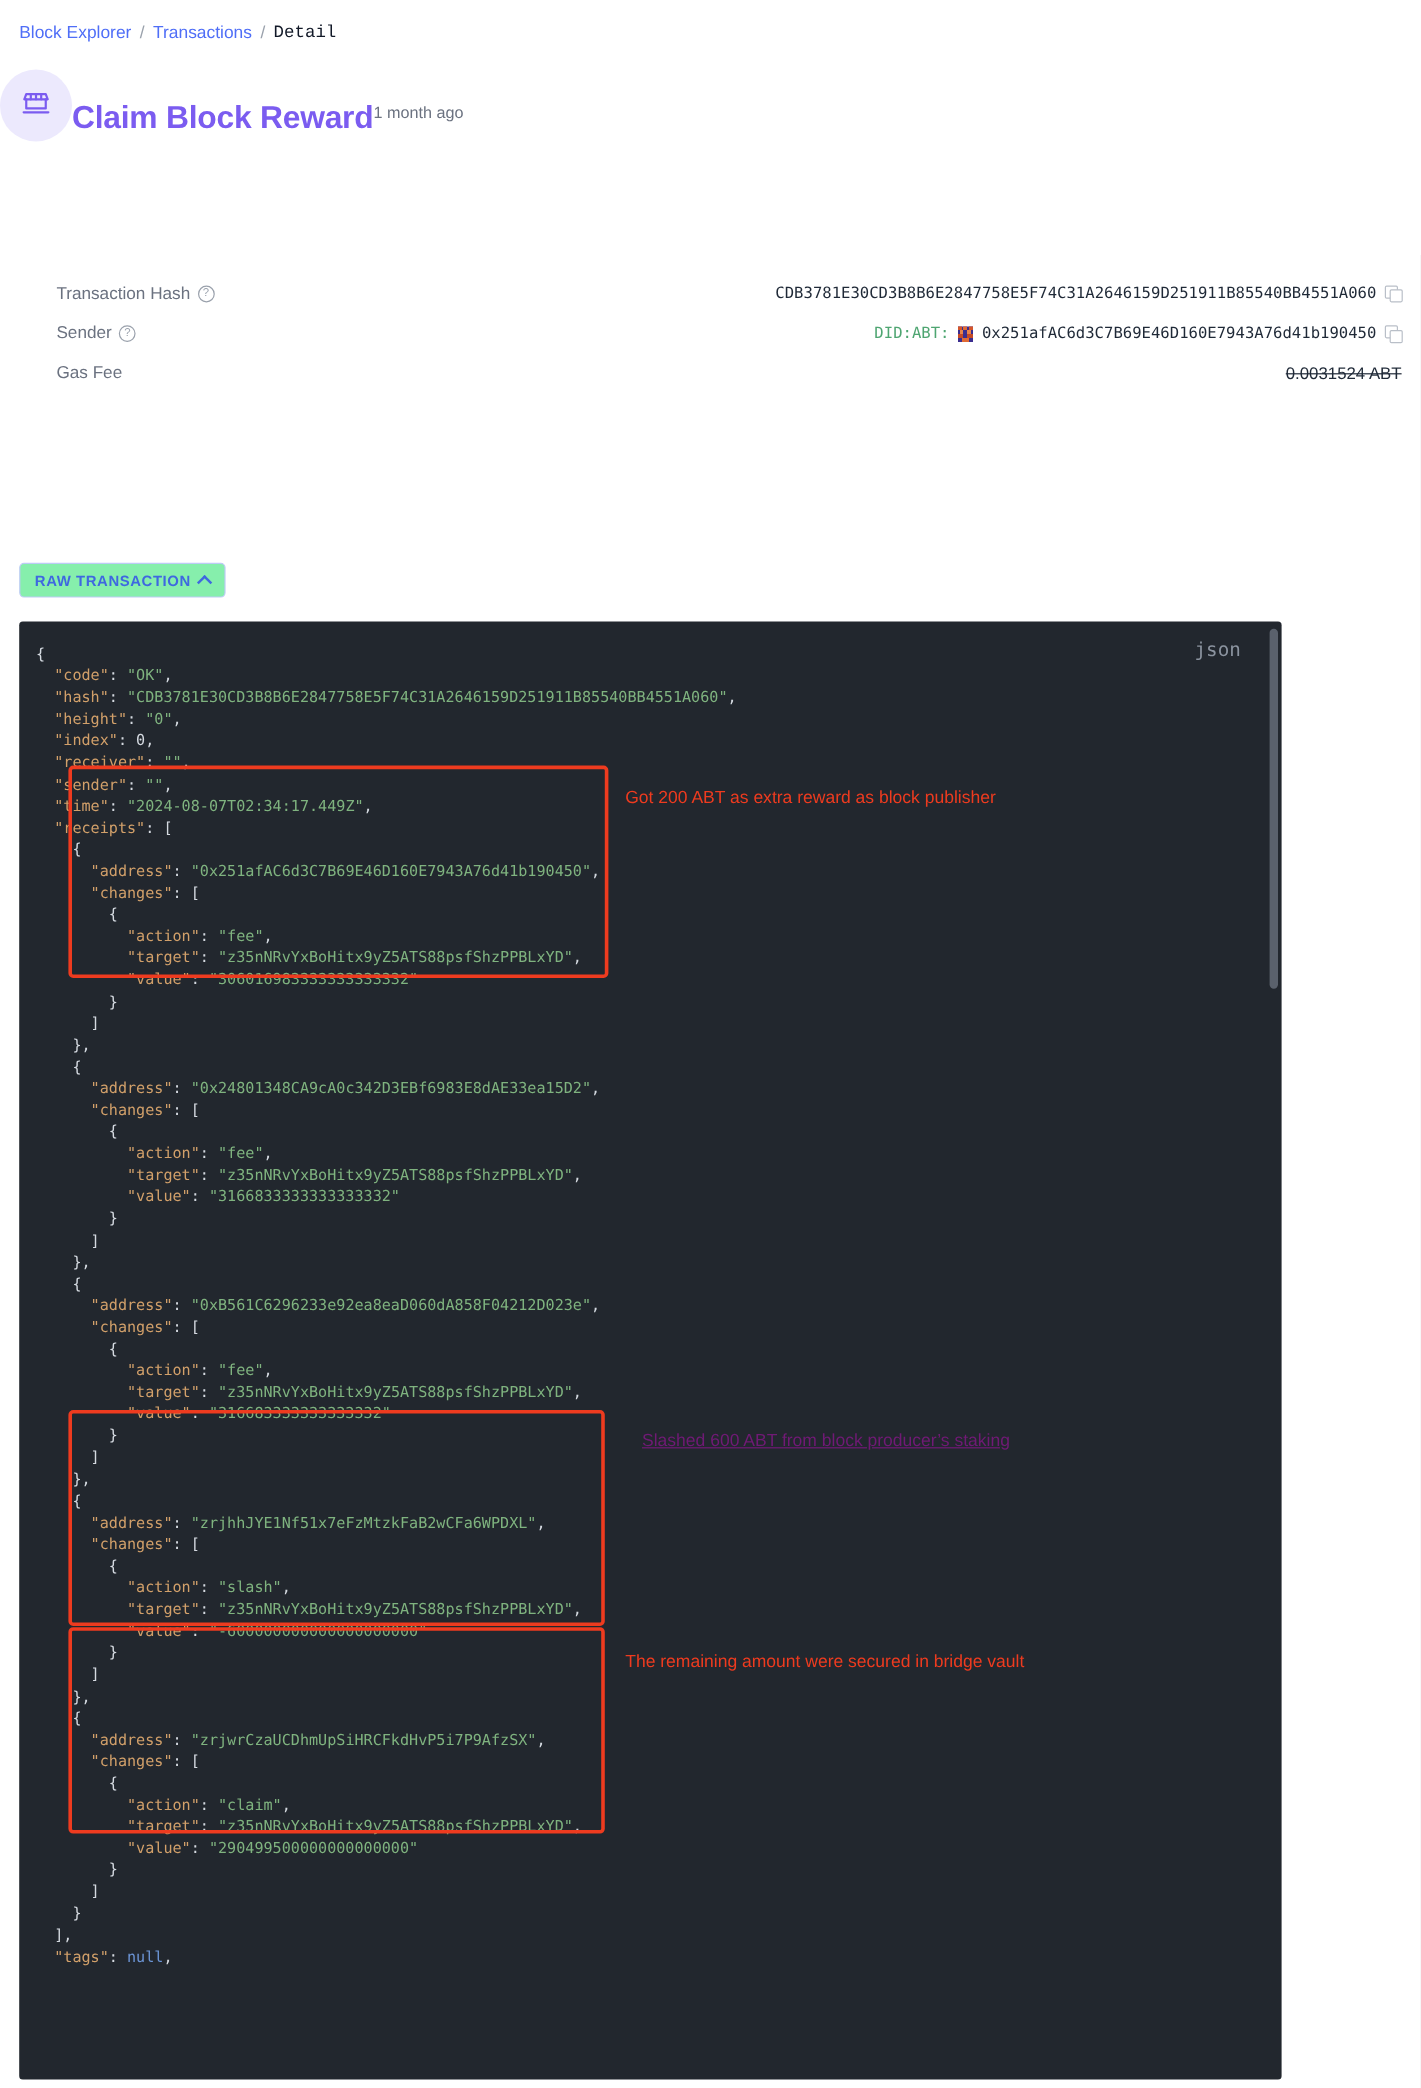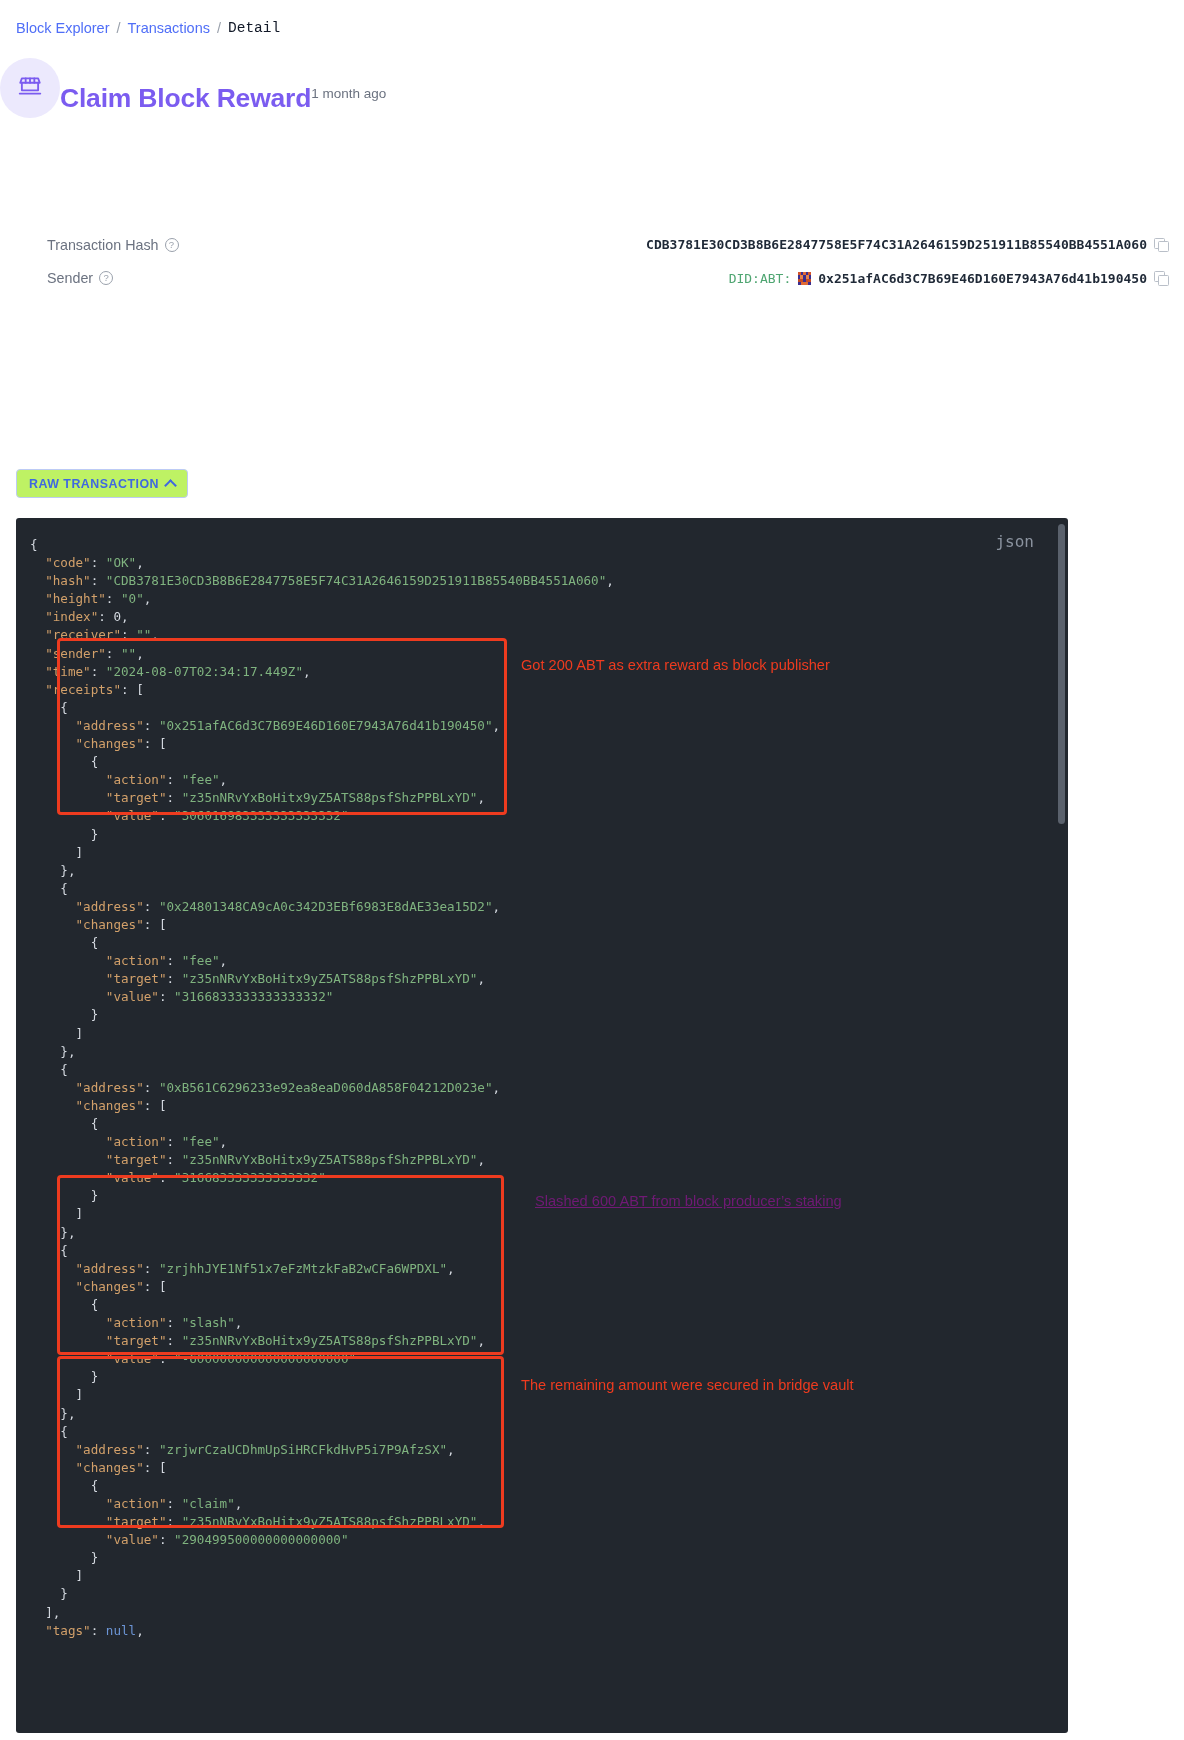--- a/index.html
+++ b/index.html
@@ -104,21 +104,20 @@
     display: flex;
     align-items: center;
     gap: 7px;
     font-size: 14px;
     color: #1f2937;
     white-space: nowrap;
   }
   .mono {
     font-family: "DejaVu Sans Mono", "Liberation Mono", monospace;
     font-size: 13px;
-    font-weight: bold;
   }
   .did-prefix {
     color: #4ea571;
     font-family: "DejaVu Sans Mono", "Liberation Mono", monospace;
     font-size: 13px;
   }
   .did-avatar {
     display: inline-block;
     width: 13px; height: 13px;
     vertical-align: middle;
@@ -148,21 +147,21 @@
     position: absolute;
     left: 16px;
     top: 469px;
     height: 29px;
     padding: 0 12px;
     display: inline-flex;
     align-items: center;
     gap: 7px;
     border: 1px solid #bdcbf5;
     border-radius: 4px;
-    background: #bef264;
+    background: #86efac;
     color: #3f68e0;
     font-size: 12.4px;
     font-weight: bold;
     letter-spacing: 0.5px;
     cursor: pointer;
   }
   .chev-up {
     display: inline-block;
     width: 9px; height: 9px;
     border-left: 2px solid #3f68e0;
@@ -303,20 +302,28 @@
           <rect x="2" y="6" width="4" height="2" fill="#e06a35"></rect>
         </svg>
       </span>
       <span class="mono">0x251afAC6d3C7B69E46D160E7943A76d41b190450</span>
       <span class="copy-icon"></span>
     </div>
   </div>
 
 
 
+  <div class="detail-row">
+    <div class="detail-label">
+      <span>Gas Fee</span>
+    </div>
+    <div class="detail-value">
+      <span class="plain-val strike">0.0031524 ABT</span>
+    </div>
+  </div>
 
 </div>
 
 <button class="raw-btn">
   <span>RAW TRANSACTION</span>
   <span class="chev-up"></span>
 </button>
 
 <div class="code-block">
   <div class="code-lang">json</div>

